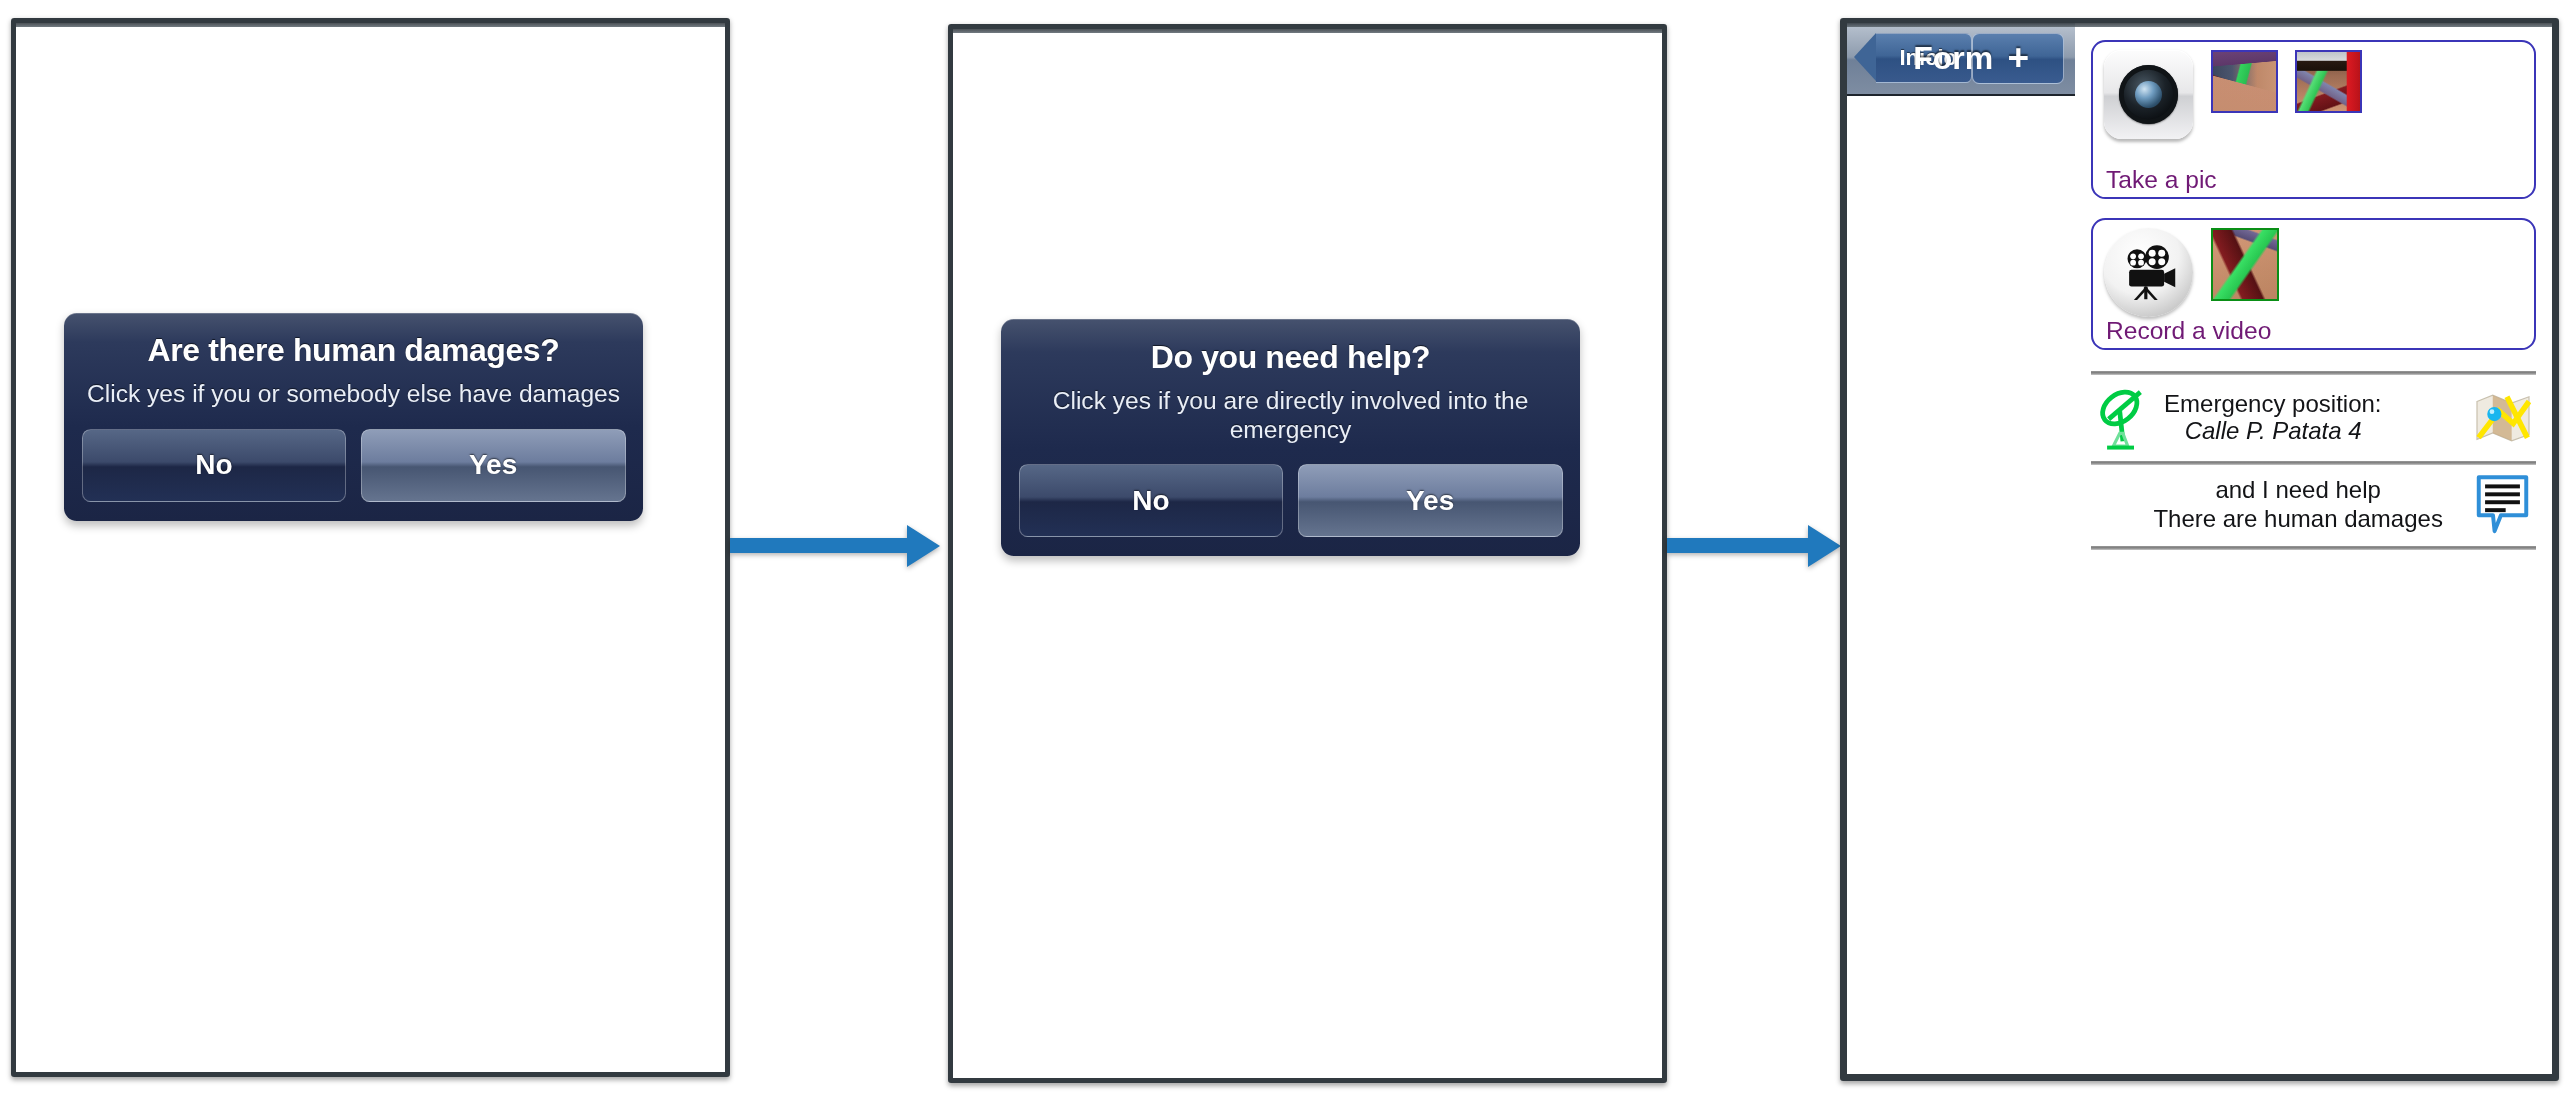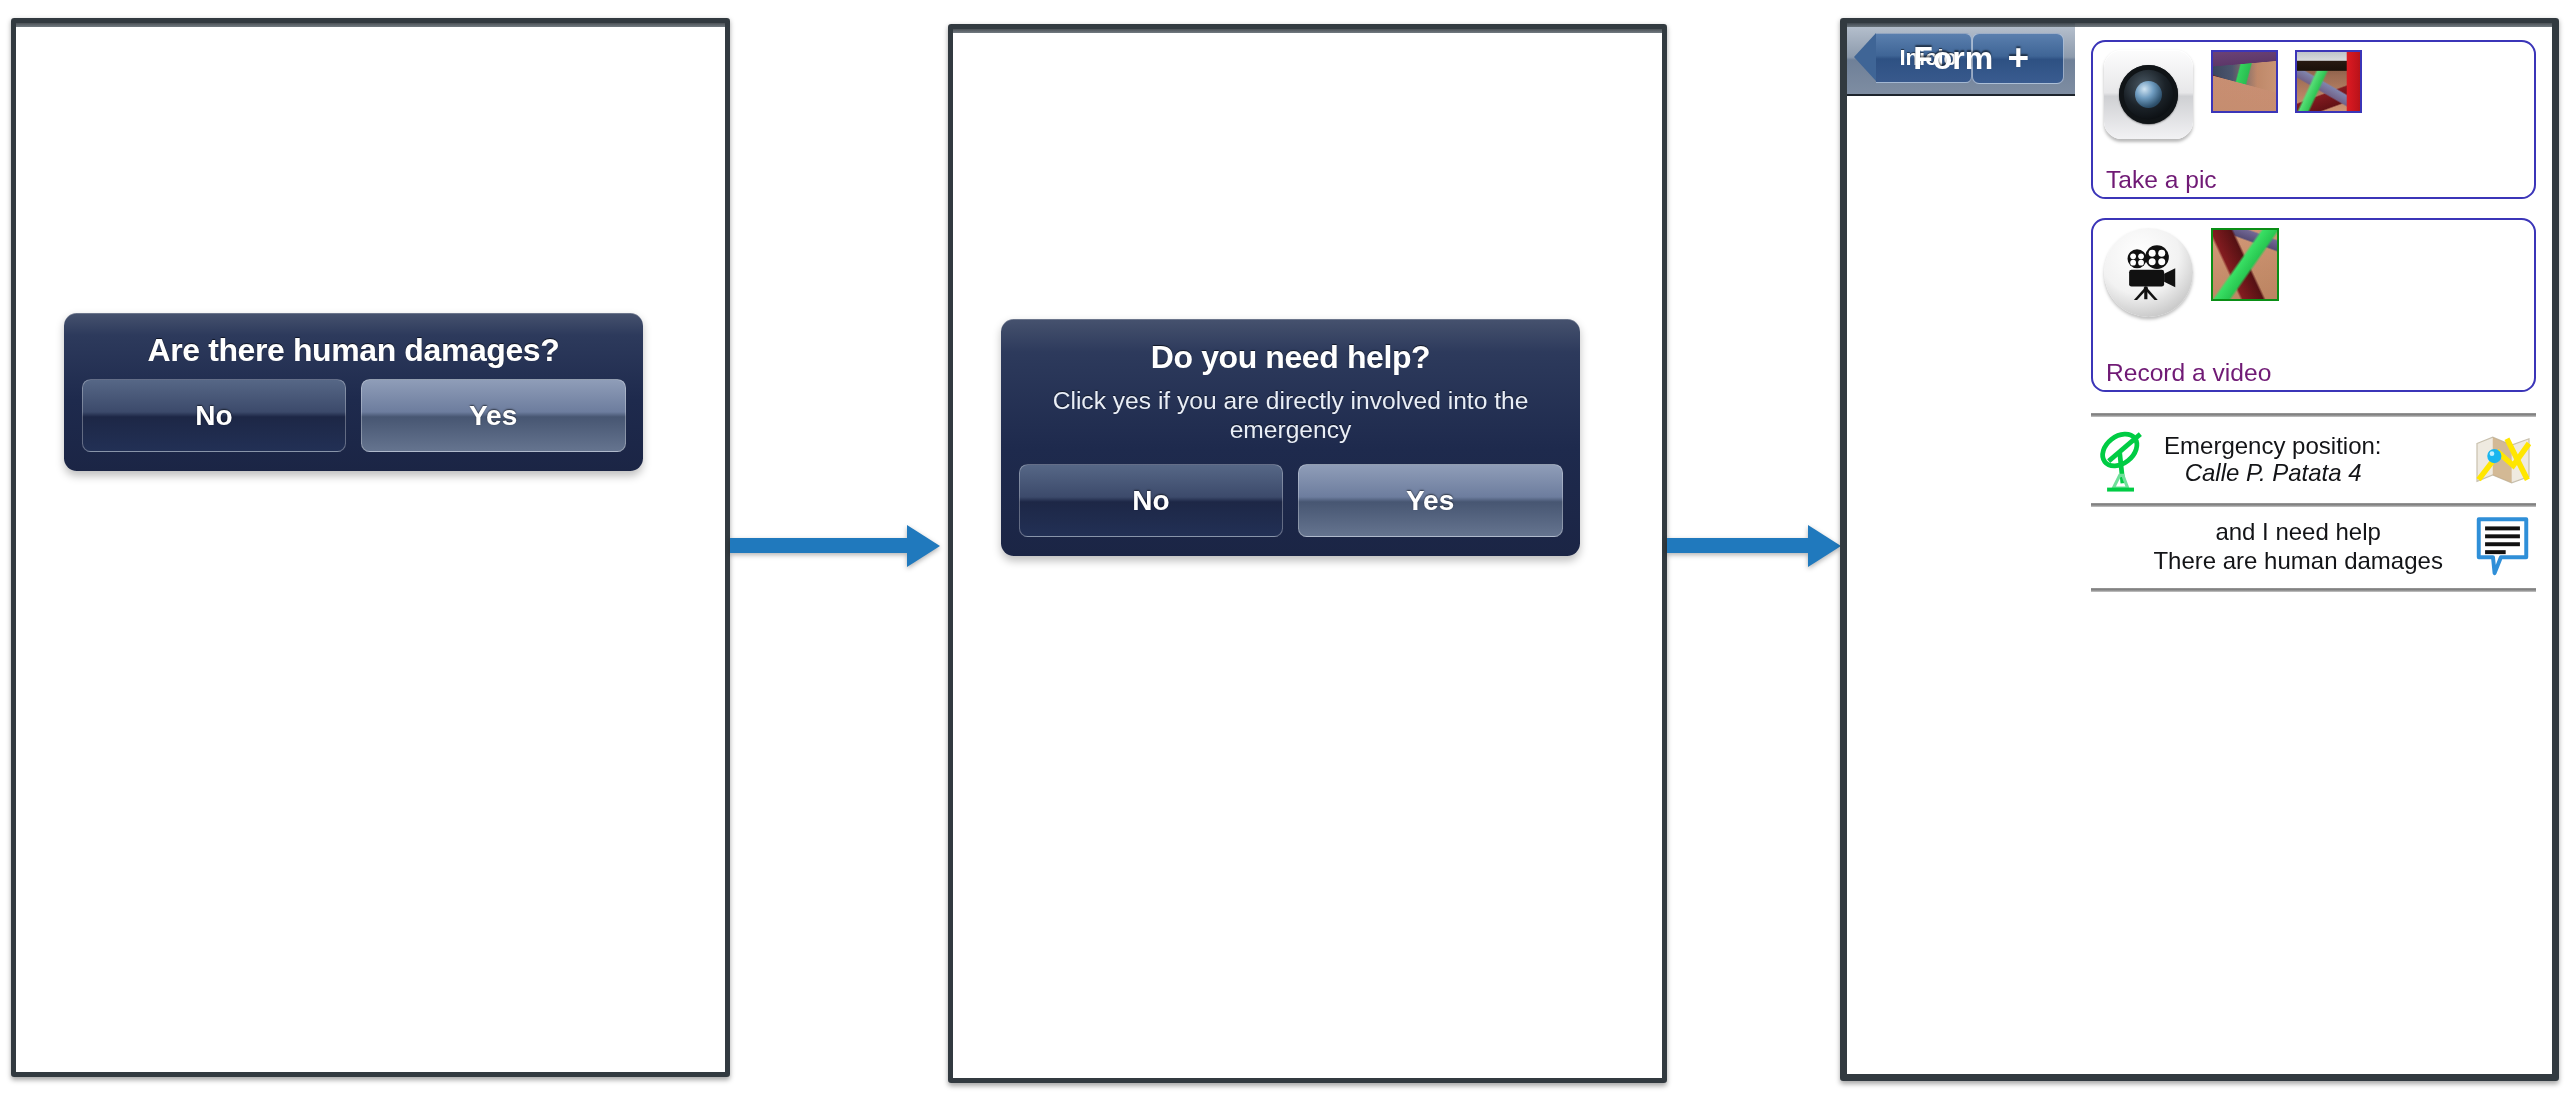--- a/index.html
+++ b/index.html
@@ -202,21 +202,21 @@
 
   .media-card {
     border: 2.4px solid #3b35b8;
     border-radius: 14.3px;
     background: #fff;
     padding: 8px 11px 4.8px 11px;
     box-sizing: border-box;
     position: relative;
   }
   #card-pic   { height: 159px; margin-bottom: 19px; }
-  #card-video { height: 174px; margin-bottom: 20.6px; }
+  #card-video { height: 132px; margin-bottom: 20.6px; }
 
   .media-row { display: flex; align-items: flex-start; gap: 17.5px; }
 
   .cam-icon {
     width: 89px; height: 89px;
     border-radius: 17.5px;
     background: linear-gradient(180deg,#fdfdfd 0%, #e7e7e9 48%, #cfd0d3 52%, #f2f2f4 100%);
     box-shadow: 0 2.4px 3.2px rgba(0,0,0,.28), inset 0 0.8px 0 #fff;
     display: flex; align-items: center; justify-content: center;
     flex: 0 0 auto;
@@ -343,20 +343,21 @@
   .send-icon { width: 83px; height: 83px; flex: 0 0 auto; }
 </style>
 </head>
 <body>
 
 <div id="page">
 
   <div class="phone" id="phone1">
     <div class="dialog">
       <div class="dialog-title">Are there human damages?</div>
+      <div class="dialog-sub">Click yes if you or somebody else have damages</div>
       <div class="dialog-buttons">
         <div class="dlg-btn no">No</div>
         <div class="dlg-btn yes">Yes</div>
       </div>
     </div>
   </div>
 
   <div class="arrow" id="arrow1">
     <div class="shaft"></div>
     <div class="head"></div>

